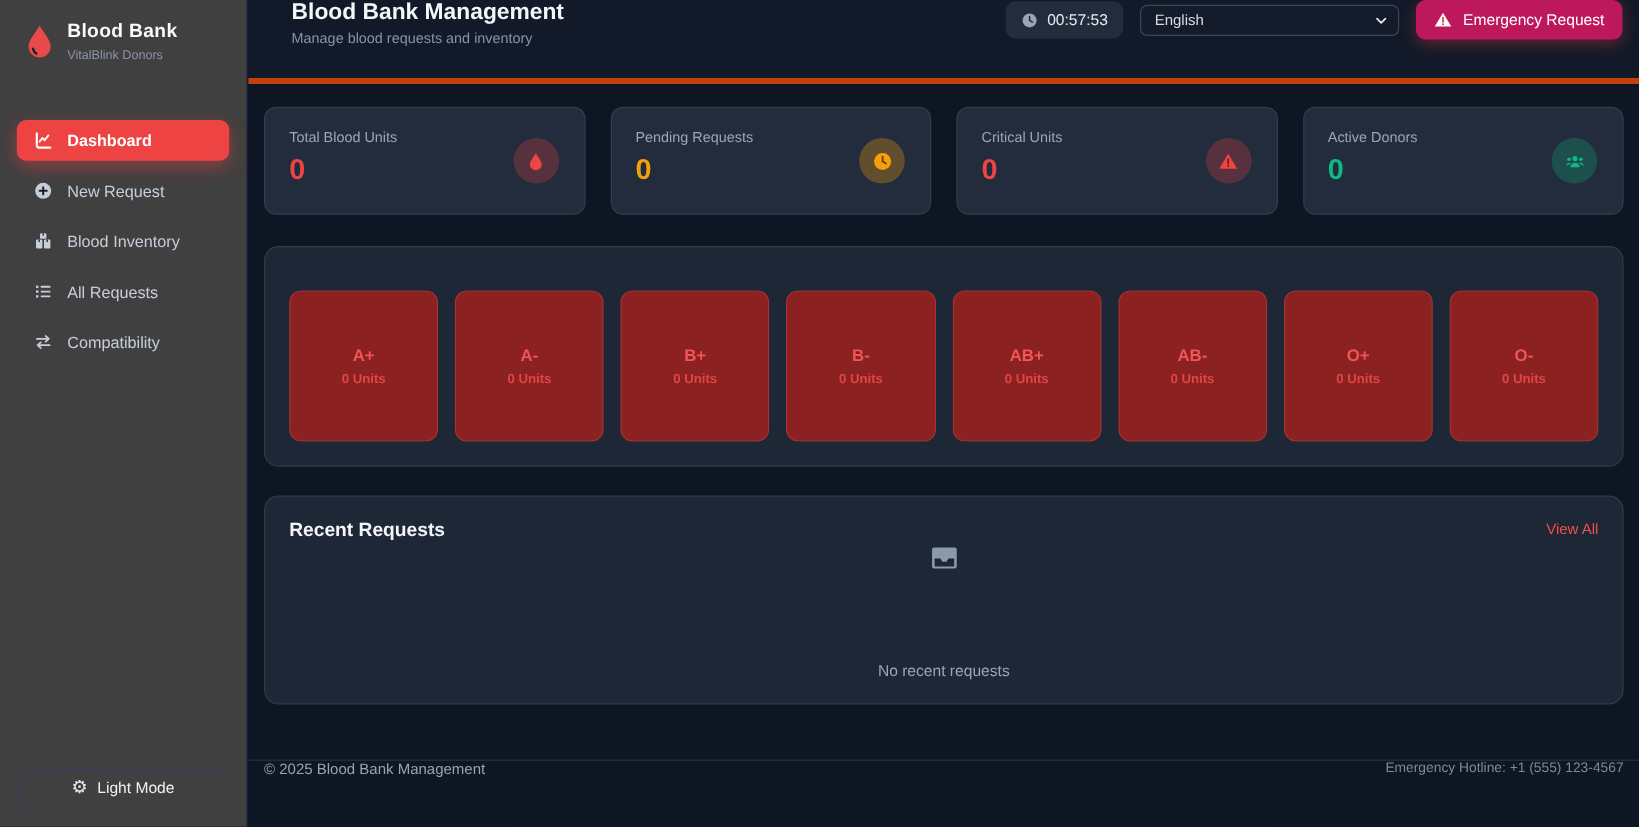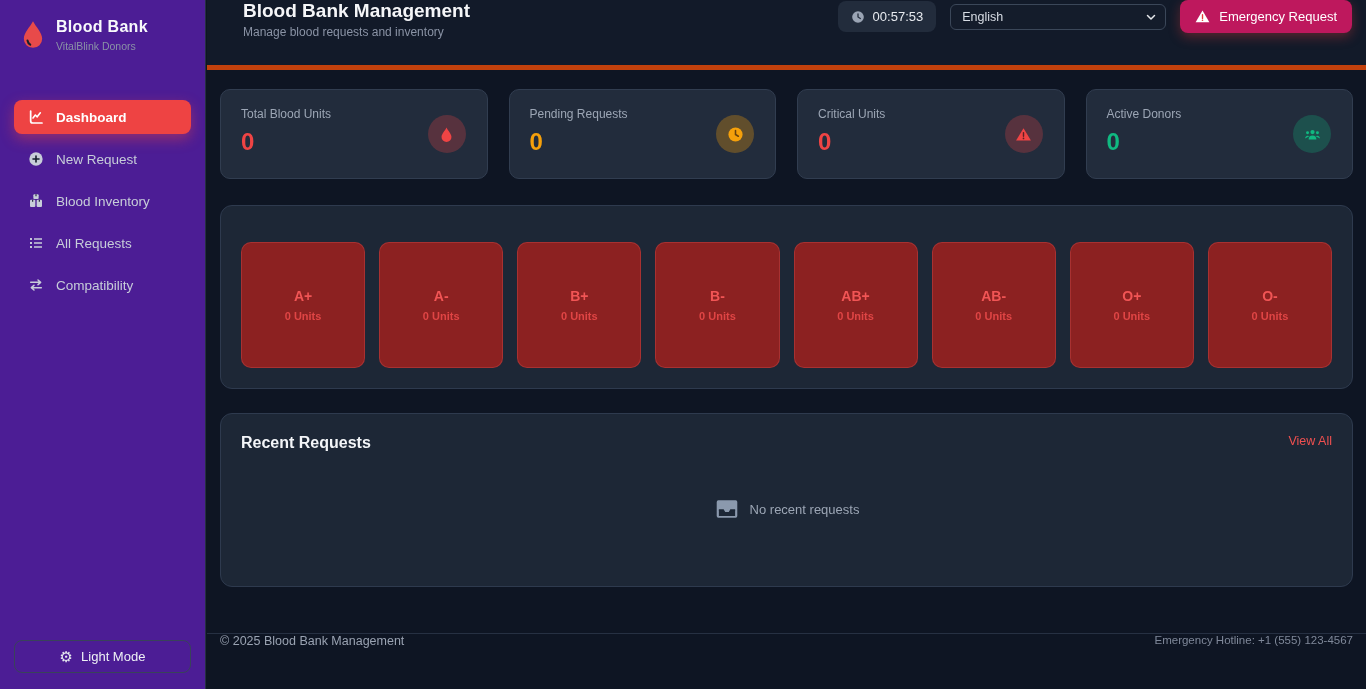--- a/index.html
+++ b/index.html
@@ -6,21 +6,21 @@
   html,body { width:1366px; height:689px; overflow:hidden; }
   body {
     font-family:"Liberation Sans","DejaVu Sans",sans-serif;
     background:#0e1523; color:#e5e7eb;
     position:relative;
   }
 
   
   .sidebar {
     position:absolute; left:0; top:0; width:206px; height:689px;
-    background:#4c1d95; border-right:1px solid #263042;
+    background:#404040; border-right:1px solid #263042;
     display:flex; flex-direction:column; padding:18px 14px 16px 14px;
   }
   .logo-row { display:flex; align-items:flex-start; gap:12px; padding:0 8px; }
   .logo-drop { width:22px; height:30px; flex:0 0 auto; margin-top:2px; }
   .logo-text .app-title { font-size:16px; font-weight:bold; color:#f8fafc; letter-spacing:.3px; }
   .logo-text .app-sub { font-size:10.5px; color:#8a92a6; margin-top:4px; }
 
   .nav { margin-top:48px; display:flex; flex-direction:column; gap:8px; }
   .nav-item {
     display:flex; align-items:center; gap:12px;
@@ -113,21 +113,21 @@
     border-radius:10px; display:flex; flex-direction:column;
     align-items:center; justify-content:center; gap:6px; cursor:pointer;
   }
   .blood-type  { font-size:14px; font-weight:bold; color:#f15555; }
   .blood-units { font-size:11px; font-weight:bold; color:#e04545; }
 
   .recent-card { height:174px; margin-top:24px; display:flex; flex-direction:column; }
   .recent-head { display:flex; align-items:flex-start; }
   .view-all { margin-left:auto; font-size:12.5px; color:#ef5050; text-decoration:none; cursor:pointer; }
   .empty-state {
-    flex:1; display:flex; flex-direction:row; align-items:center; justify-content:center; gap:10px;
+    flex:1; display:flex; flex-direction:column; align-items:center; justify-content:space-between; gap:10px;
   }
   .empty-state svg { width:26px; height:26px; color:#8b99ad; }
   .empty-text { font-size:13px; color:#9ca6b5; }
 
   
   .footer {
     position:absolute; left:0; right:0; bottom:0; height:56px;
     border-top:1px solid #263042;
     display:flex; align-items:flex-start; padding:0 13px;
   }

